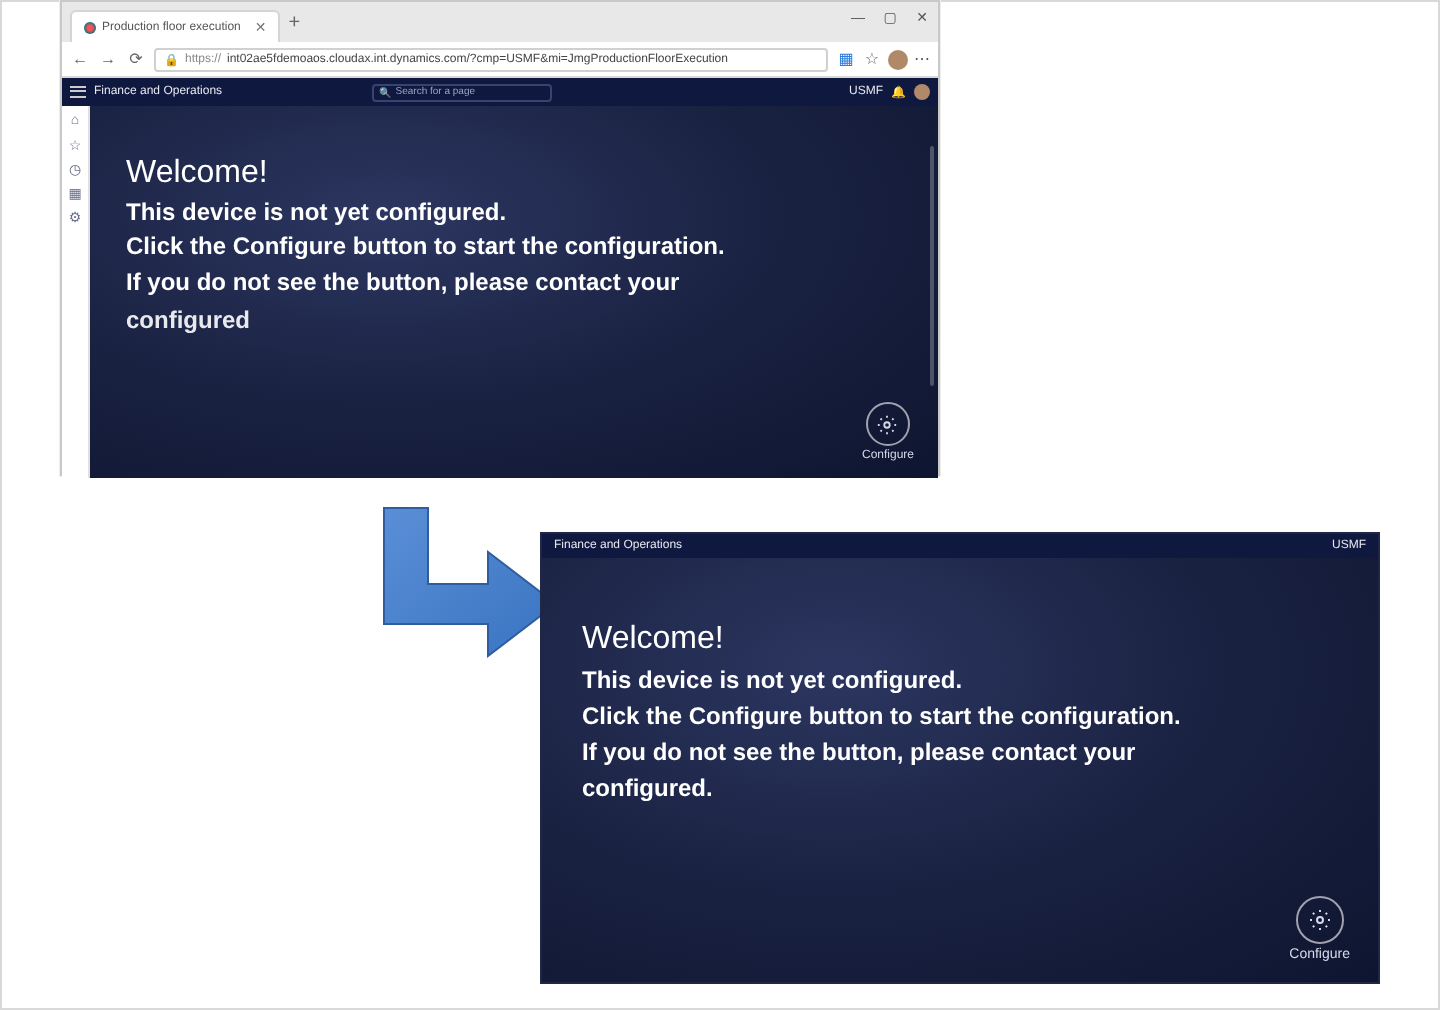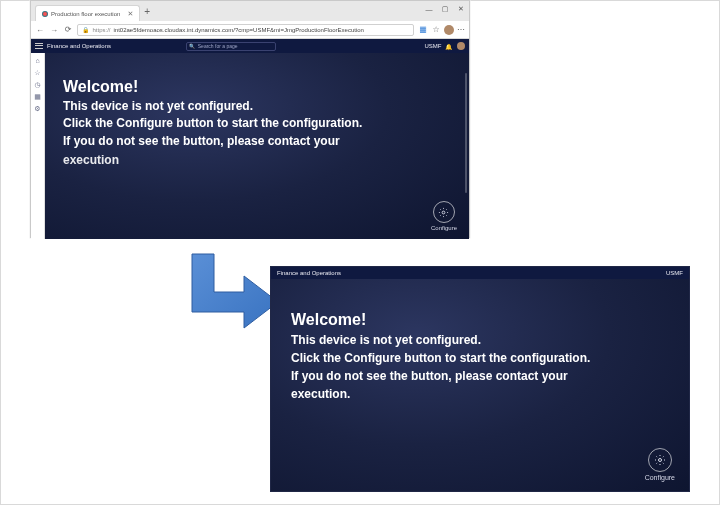--- a/index.html
+++ b/index.html
@@ -117,21 +117,21 @@
   }
   .rail-icon { width:7px;height:7px;color:#6a6f8a;font-size:7px;display:flex;align-items:center;justify-content:center;}
 
   .app-canvas {
     position:absolute; left:14px; right:0; top:14px; bottom:0;
     background: radial-gradient(ellipse at 35% 30%, #2c3660 0%, #1a2242 50%, #0e1530 100%);
     color:#fff;
     padding: 25px 18px 10px 18px;
     overflow:hidden;
   }
-  .welcome-title { font-size:16px; font-weight:700; margin-bottom:2px;}
+  .welcome-title { font-size:16px; font-weight:400; margin-bottom:2px;}
   .welcome-line { font-size:12px; line-height:1.45; font-weight:700;}
   .welcome-cut {  }
 
   .top-scrollbar {
     position:absolute; right:2px; top:20px; width:2px; height:120px;
     background:rgba(255,255,255,0.25); border-radius:1px;
   }
 
   .configure-btn {
     position:absolute; right:12px; bottom:8px;
@@ -254,21 +254,21 @@
       <span class="rail-icon">◷</span>
       <span class="rail-icon">▦</span>
       <span class="rail-icon">⚙</span>
     </div>
 
     <div class="app-canvas">
       <div class="welcome-title">Welcome!</div>
       <div class="welcome-line">This device is not yet configured.</div>
       <div class="welcome-line">Click the Configure button to start the configuration.</div>
       <div class="welcome-line">If you do not see the button, please contact your</div>
-      <div class="welcome-line welcome-cut" style="opacity:0.9; transform:translateY(2px);">execution</div>
+      <div class="welcome-line welcome-cut" style="opacity:0.9; transform:translateY(2px);">configured</div>
 
       <div class="top-scrollbar"></div>
 
       <div class="configure-btn">
         <div class="configure-circle">
           <svg width="11" height="11" viewBox="0 0 24 24" fill="none" stroke="currentColor" stroke-width="2">
             <circle cx="12" cy="12" r="3"></circle>
               <path d="M12 2v2M12 20v2M4.9 4.9l1.4 1.4M17.7 17.7l1.4 1.4M2 12h2M20 12h2M4.9 19.1l1.4-1.4M17.7 6.3l1.4-1.4"></path>
           </svg>
         </div>
@@ -292,21 +292,21 @@
 <div class="fullscreen-window">
   <div class="fs-topbar">
     <span>Finance and Operations</span>
     <span>USMF</span>
   </div>
   <div class="fs-body">
     <div class="welcome-title">Welcome!</div>
     <div class="welcome-line">This device is not yet configured.</div>
     <div class="welcome-line">Click the Configure button to start the configuration.</div>
     <div class="welcome-line">If you do not see the button, please contact your</div>
-    <div class="welcome-line">execution.</div>
+    <div class="welcome-line">configured.</div>
 
     <div class="fs-configure">
       <div class="configure-circle">
         <svg width="12" height="12" viewBox="0 0 24 24" fill="none" stroke="currentColor" stroke-width="2">
           <circle cx="12" cy="12" r="3"></circle>
             <path d="M12 2v2M12 20v2M4.9 4.9l1.4 1.4M17.7 17.7l1.4 1.4M2 12h2M20 12h2M4.9 19.1l1.4-1.4M17.7 6.3l1.4-1.4"></path>
         </svg>
       </div>
       <span class="configure-label">Configure</span>
     </div>

